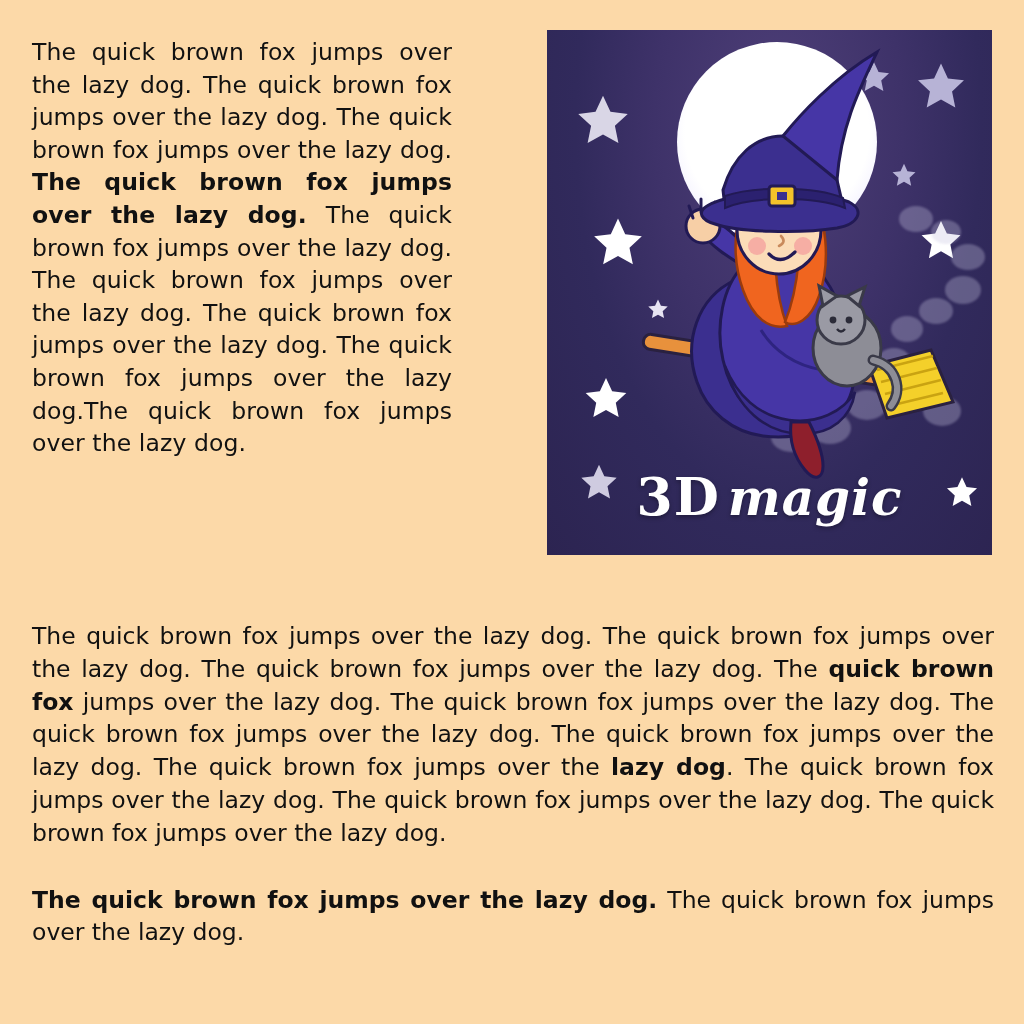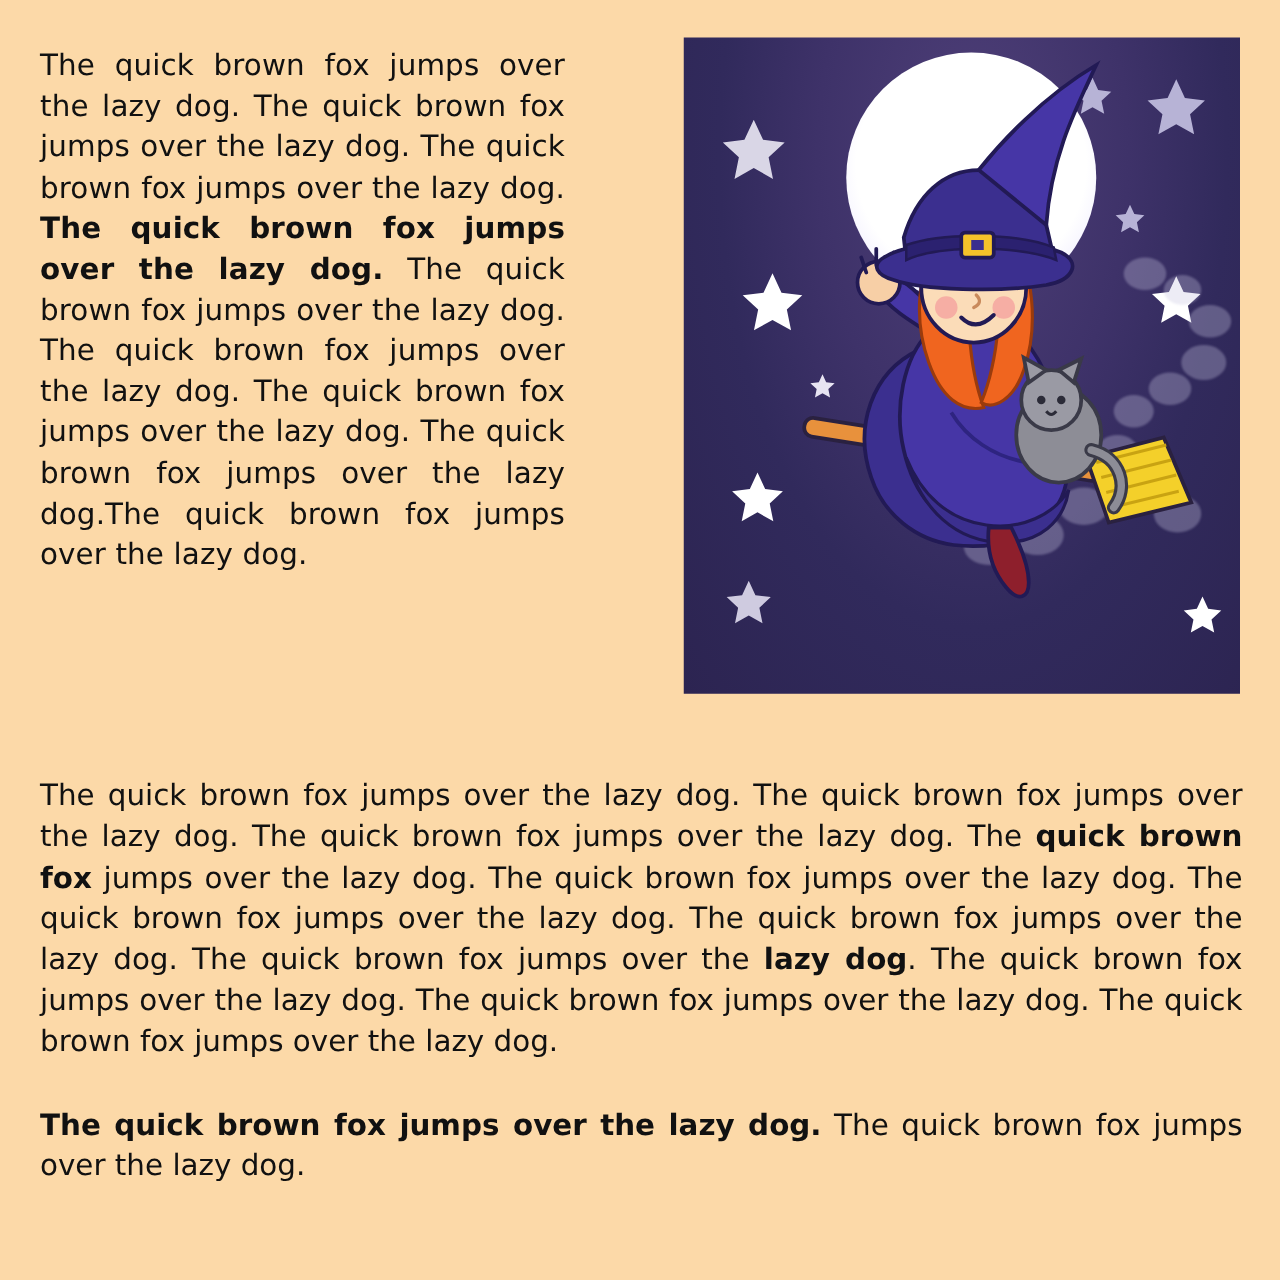--- a/index.html
+++ b/index.html
@@ -267,20 +267,23 @@
           <circle cx="294" cy="290" r="24" fill="#9a9aa4" stroke="#3a3a48" stroke-width="3"></circle>
           <path d="M276 276 l-4 -20 l18 10 z" fill="#9a9aa4" stroke="#3a3a48" stroke-width="3"></path>
           <path d="M312 276 l6 -19 l-18 9 z" fill="#9a9aa4" stroke="#3a3a48" stroke-width="3"></path>
           <circle cx="286" cy="290" r="3.4" fill="#2b2b38"></circle>
           <circle cx="302" cy="290" r="3.4" fill="#2b2b38"></circle>
           <path d="M290 299 q4 5 8 0" stroke="#2b2b38" stroke-width="2.4" fill="none"></path>
           <path d="M326 330 C350 336 356 360 344 376" stroke="#3a3a48" stroke-width="11" fill="none" stroke-linecap="round"></path>
           <path d="M326 330 C350 336 356 360 344 376" stroke="#8d8d96" stroke-width="6" fill="none" stroke-linecap="round"></path>
         </svg>
 
+        <div class="poster-title">
+          <span class="three-d">3D</span><span class="magic">magic</span>
+        </div>
       </div>
     </div>
   </div>
 
   <div class="bottom-section">
     <p>
       <span>The quick brown fox jumps over the lazy dog. The quick brown fox jumps over the lazy dog. The quick brown fox jumps over the lazy dog. The </span><b>quick brown fox</b><span> jumps over the lazy dog. The quick brown fox jumps over the lazy dog. The quick brown fox jumps over the lazy dog. The quick brown fox jumps over the lazy dog. The quick brown fox jumps over the </span><b>lazy dog</b><span>. The quick brown fox jumps over the lazy dog. The quick brown fox jumps over the lazy dog. The quick brown fox jumps over the lazy dog.</span>
     </p>
     <p>
       <b>The quick brown fox jumps over the lazy dog.</b><span> The quick brown fox jumps over the lazy dog.</span>

